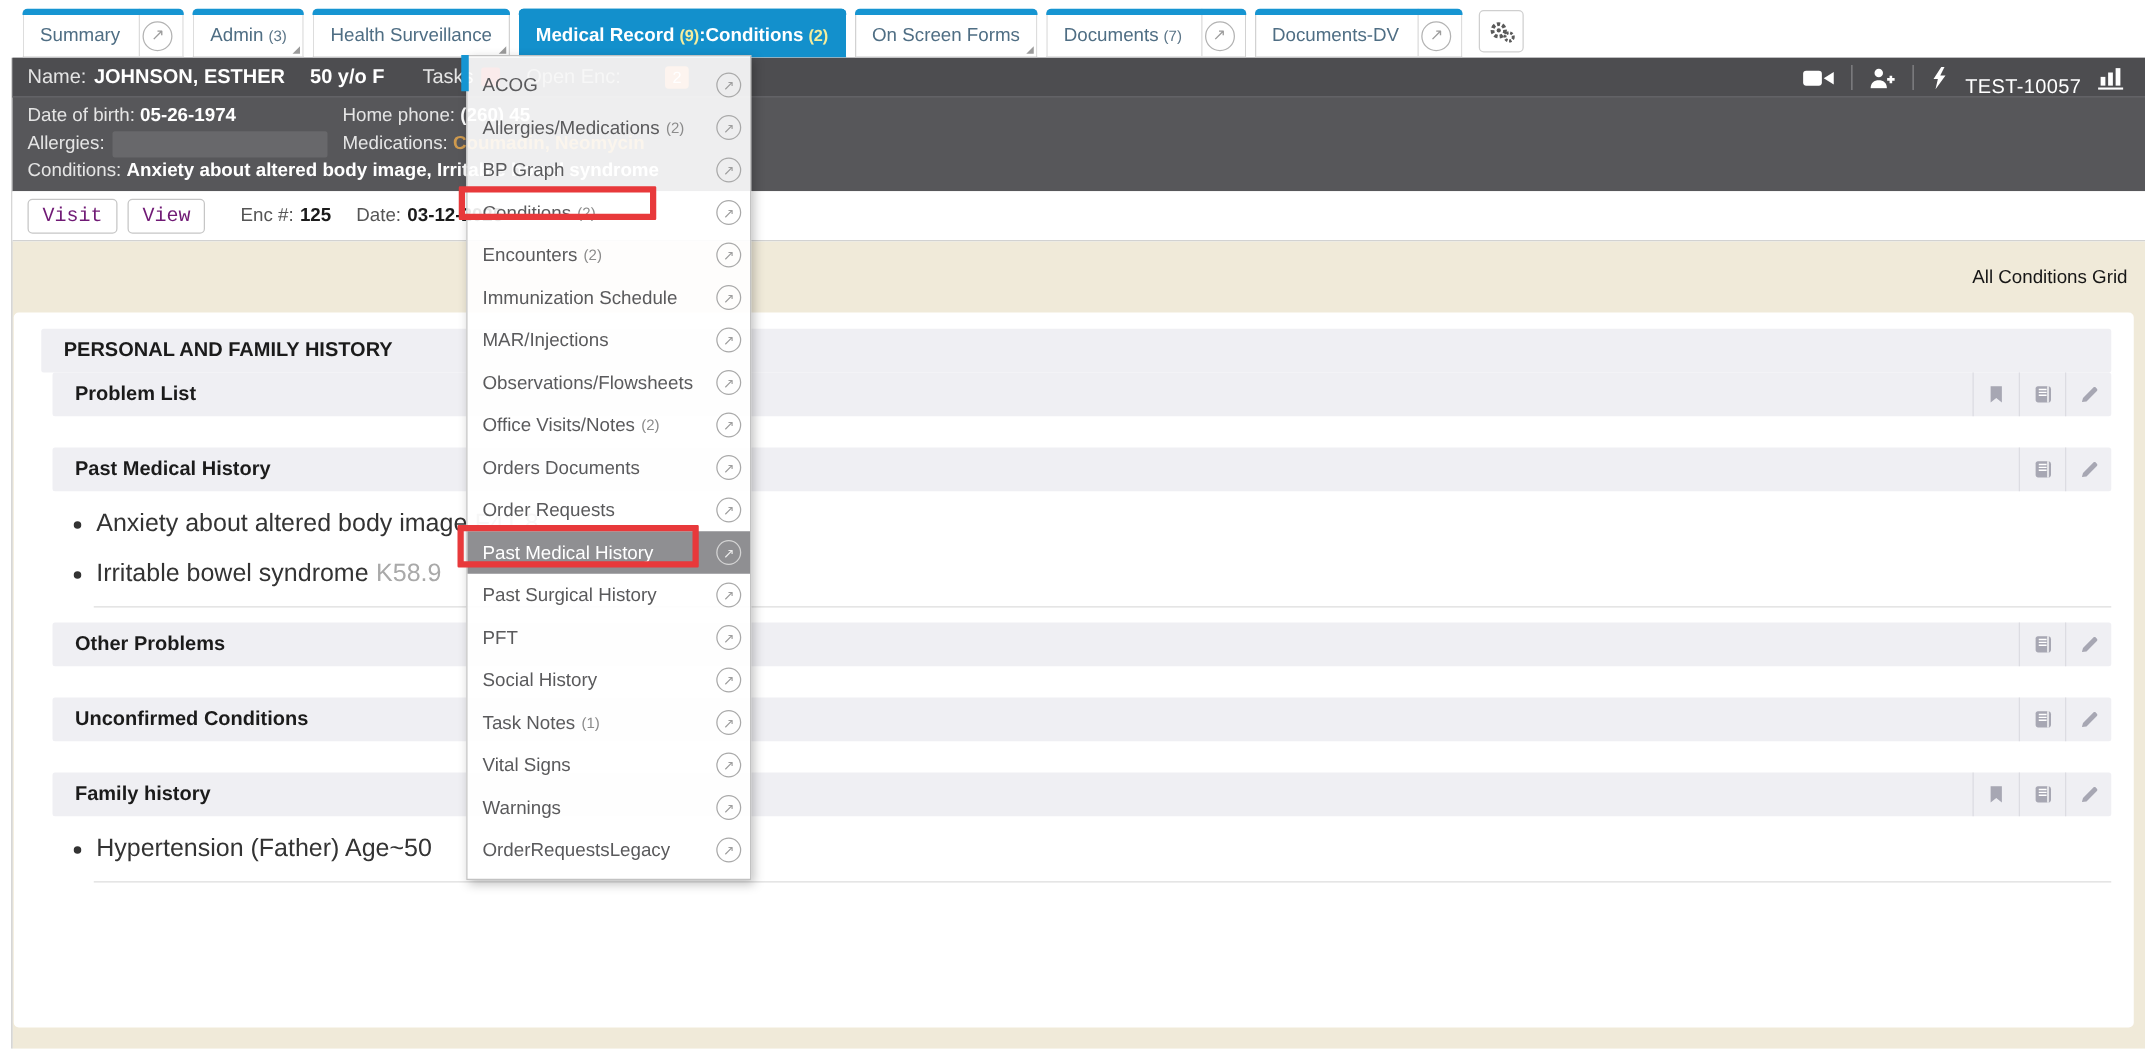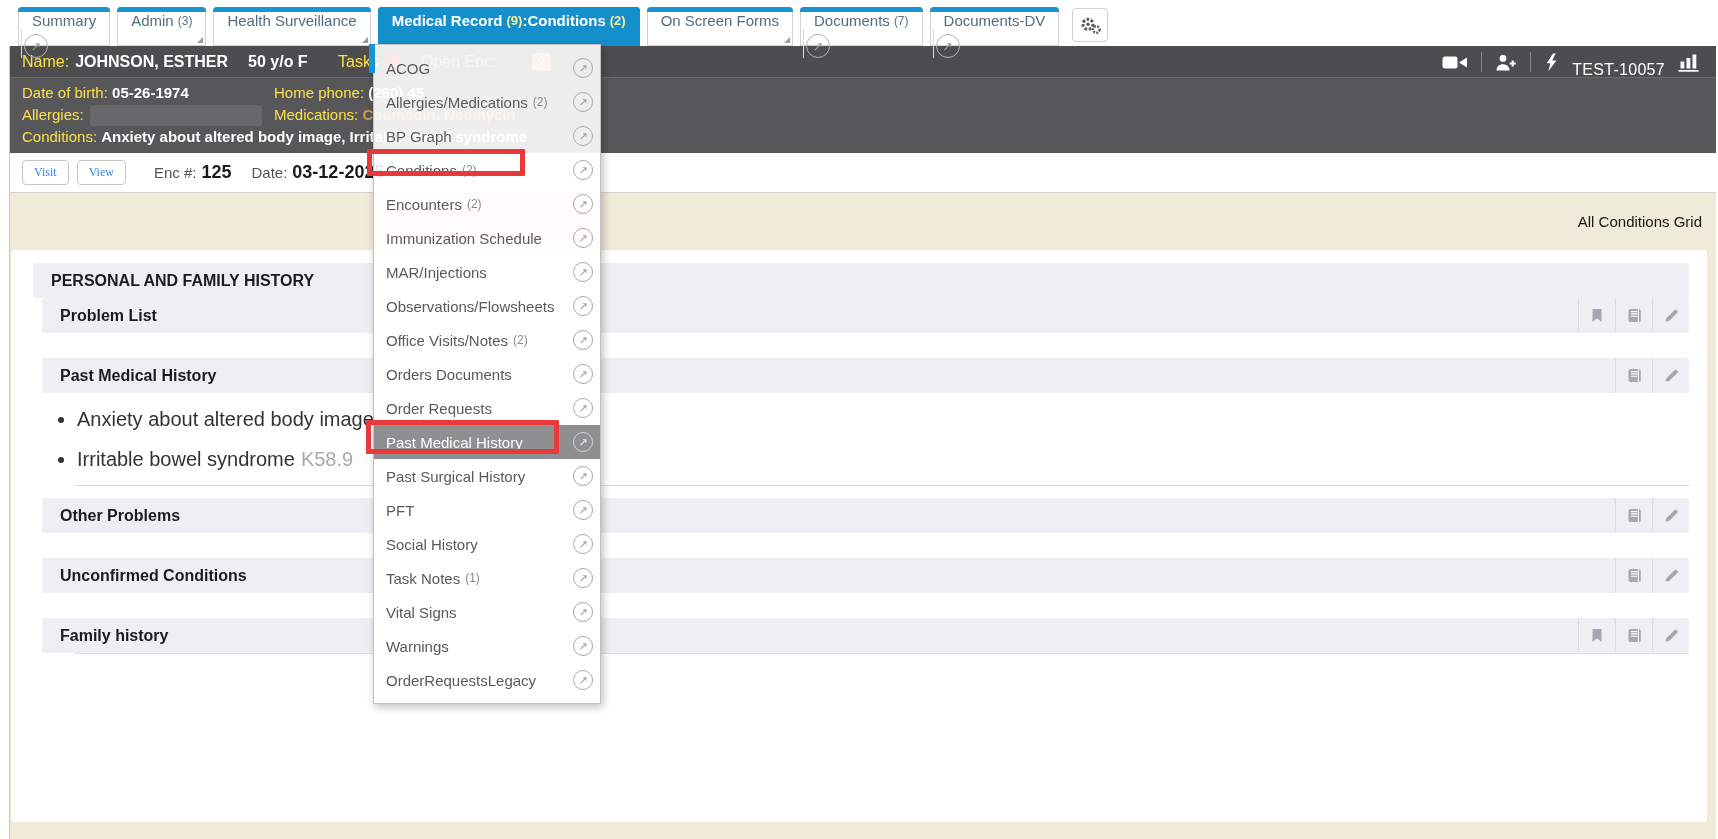--- a/index.html
+++ b/index.html
@@ -4,42 +4,42 @@
 <style>
   * { box-sizing: border-box; margin: 0; padding: 0; }
   html,body { width:1718px; height:839px; }
   body { font-family:"Liberation Sans","DejaVu Sans",sans-serif; background:#fff; overflow:hidden; }
   #stage { position:relative; width:1718px; height:839px; background:#fff; }
 
   
   .tabbar { position:absolute; left:0; top:0; width:100%; height:46px; background:#fff;
             display:flex; align-items:flex-end; padding-left:18px; gap:7px; z-index:20; }
   .tab { position:relative; height:39px; display:flex; align-items:stretch; background:#fff;
-         border:1px solid #d2d2d2; border-top:none; border-radius:4px 4px 0 0; cursor:pointer;flex-direction:column; }
+         border:1px solid #d2d2d2; border-top:none; border-radius:4px 4px 0 0; cursor:pointer; }
   .tab::before { content:""; position:absolute; left:-1px; right:-1px; top:0; height:5px;
                  background:#1695d2; border-radius:4px 4px 0 0; }
   .tab .tlabel { display:flex; align-items:center; padding:5px 13px 0 13px; font-size:15px; color:#4f6e84; white-space:nowrap; }
   .tab .tcount { font-size:12px; margin-left:4px; color:#5b7588; }
   .tab.fold::after { content:""; position:absolute; right:2px; bottom:2px;
                      border-left:6px solid transparent; border-bottom:6px solid #9b9b9b; }
   .tab.active { background:#1390cc; border-color:#1390cc; }
   .tab.active::before { background:#1390cc; }
   .tab.active .tlabel { color:#fff; font-weight:bold; }
   .tab.active .tcount { color:#f6ee9d; font-weight:bold; font-size:13px; }
   .tic { display:flex; align-items:center; padding:5px 8px 0 2px; border-left:1px solid #dcdcdc; margin-left:2px; }
   .circ { display:inline-flex; align-items:center; justify-content:center; width:24px; height:24px;
           border:1.5px solid #b3b3b3; border-radius:50%; color:#9d9d9d; font-size:13px;
           font-family:"DejaVu Sans",sans-serif; }
   .gearbtn { width:36px; height:34px; margin-left:6px; margin-bottom:4px; background:#fff;
              border:1px solid #cfcfcf; border-radius:4px; display:flex; align-items:center;
              justify-content:center; cursor:pointer; }
 
   
   .ph { position:absolute; left:10px; top:46px; width:1706px; height:107px; background:#57575a; z-index:10; color:#fff; }
-  .ph .lbl { color:#fde047; }
+  .ph .lbl { color:#e5e5e5; }
   .ph .b { font-weight:bold; color:#fff; }
   .ph-row1 { position:absolute; left:0; right:0; top:0; height:32px; background:#4d4d50;
              border-bottom:1px solid #6a6a6d; display:flex; align-items:center; padding-left:12px; font-size:16px; }
   .ph-row1 .agesex { margin-left:20px;text-align:right; }
   .ph-row1 .lbl { margin-right:6px; }
   .tasks { position:absolute; left:328px; }
   .alert-badge { position:absolute; left:375px; width:15px; height:15px; background:#cd3a33; border-radius:2px; }
   .openenc-lbl { position:absolute; left:411px; color:#a9a9ab; }
   .openenc-count { position:absolute; left:522px; background:#e78a5a; color:#fff; border-radius:3px;
                    padding:0 6px; font-size:13px; line-height:18px; }
@@ -50,23 +50,23 @@
   .ph-row3 { position:absolute; left:12px; top:60px; right:0; height:22px; font-size:15px; }
   .ph-row4 { position:absolute; left:12px; top:82px; font-size:15px; white-space:nowrap; }
   .col2 { position:absolute; left:240px; top:0; white-space:nowrap; }
   .redact { position:absolute; left:68px; top:-1px; width:172px; height:21px; background:#68686b; border-radius:2px; }
   .meds-val { color:#cf9a4e; font-weight:bold; }
 
   
   .toolbar { position:absolute; left:10px; top:153px; width:1706px; height:40px; background:#fff;
              border-bottom:1px solid #d2d2d2; display:flex; align-items:center; padding-left:12px; z-index:10; }
   .tbtn { padding:4px 11px; border:1px solid #c6c6c6; border-radius:4px; background:#fff;
-          font-size:12px; color:#3b82f6; margin-right:8px; cursor:pointer; font-family:Liberation Serif, serif; }
+          font-size:16px; color:#701a75; margin-right:8px; cursor:pointer; font-family:Liberation Mono, monospace; }
   .tlbl { font-size:15px; color:#555; margin-left:20px; }
-  .tval { font-size:18px; font-weight:bold; color:#1b1b1b; margin-left:5px; }
+  .tval { font-size:15px; font-weight:bold; color:#1b1b1b; margin-left:5px; }
 
   
   .content { position:absolute; left:10px; top:193px; width:1706px; height:646px; background:#f0ead9; z-index:1; }
   .grid-link { position:absolute; right:14px; top:20px; font-size:15px; color:#161616;
                cursor:pointer; }
   .panel { position:absolute; left:1px; top:57px; width:1696px; height:572px; background:#fff;
            border-radius:4px; padding-top:13px; overflow:hidden; }
   .sec + .sec { margin-top:25px; }
   .panel .sec:nth-child(2) { margin-top:0; }
   .sec.has-items + .sec { margin-top:12px; }
@@ -331,20 +331,23 @@
                   <path d="M12.4 1v13" stroke="#fff" stroke-width="1.1"></path>
                 </svg>
               </span>
               <span class="icell">
                 <svg width="15" height="15" viewBox="0 0 15 15">
                   <path d="M1.5 13.5l.9-3.2 8.3-8.3c.5-.5 1.4-.5 1.9 0l.9.9c.5.5.5 1.4 0 1.9l-8.3 8.3z" fill="#a7a7b3"></path>
                 </svg>
               </span>
             </span>
           </div>
+          <ul>
+            <li><span>Hypertension (Father) Age~50</span></li>
+          </ul>
           <div class="divider"></div>
         </div>
       </div>
   </div>
 
   <div class="menu" id="menu">
       <div class="menu-item">
         <span>ACOG</span>
         <span class="mi-icon">↗</span>
       </div>

